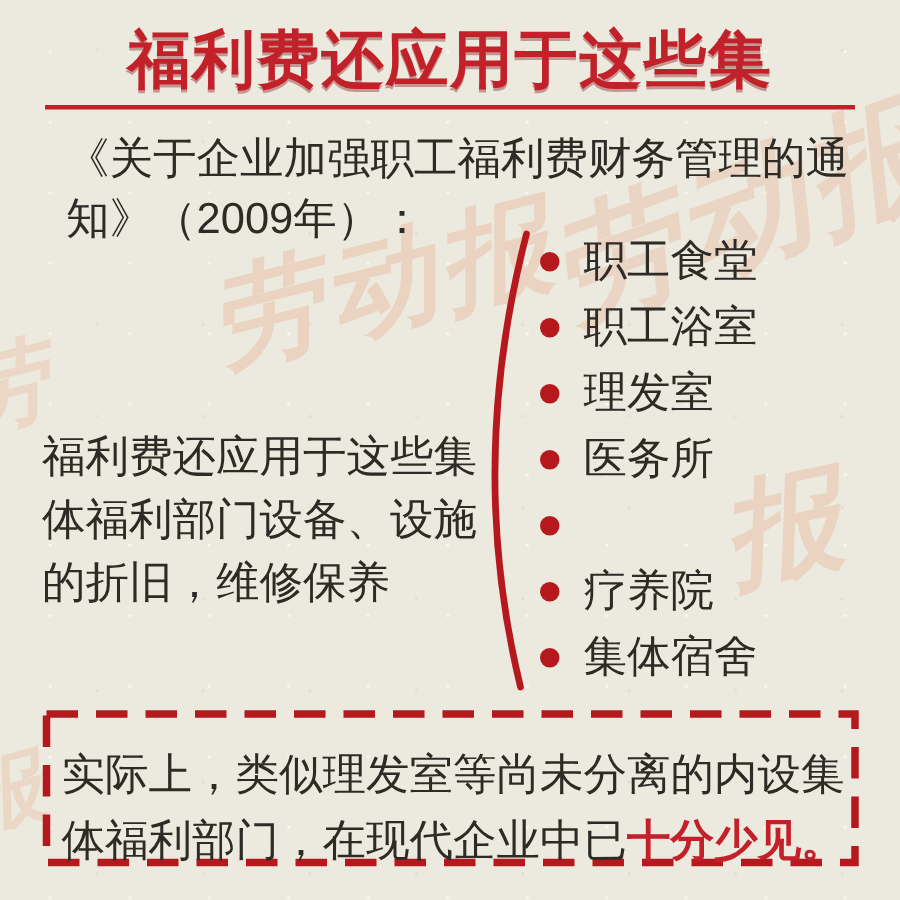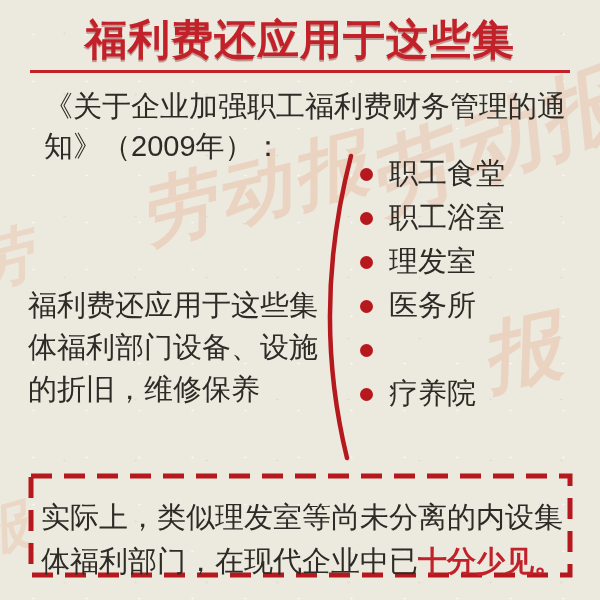--- a/index.html
+++ b/index.html
@@ -209,20 +209,24 @@
       <span class="bullet"></span>
       <span class="benefit-label">医务所</span>
     </li>
     <li>
       <span class="bullet"></span>
     </li>
     <li>
       <span class="bullet"></span>
       <span class="benefit-label">疗养院</span>
     </li>
+    <li>
+      <span class="bullet"></span>
+      <span class="benefit-label">集体宿舍</span>
+    </li>
   </ul>
 
   <div class="conclusion">
     <svg class="dash-svg" width="545" height="105" viewBox="0 0 545 105" aria-hidden="true">
       <rect class="dash-rect" x="3" y="3" width="539" height="99"></rect>
     </svg>
     <div class="conclusion-text">
       <div class="line">实际上，类似理发室等尚未分离的内设集</div>
       <div class="line"><span>体福利部门，在现代企业中已</span><span class="highlight">十分少见。</span></div>
     </div>

